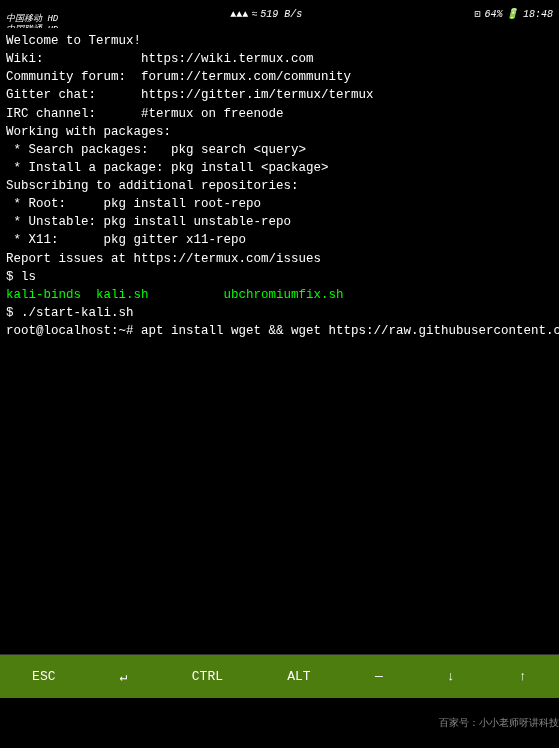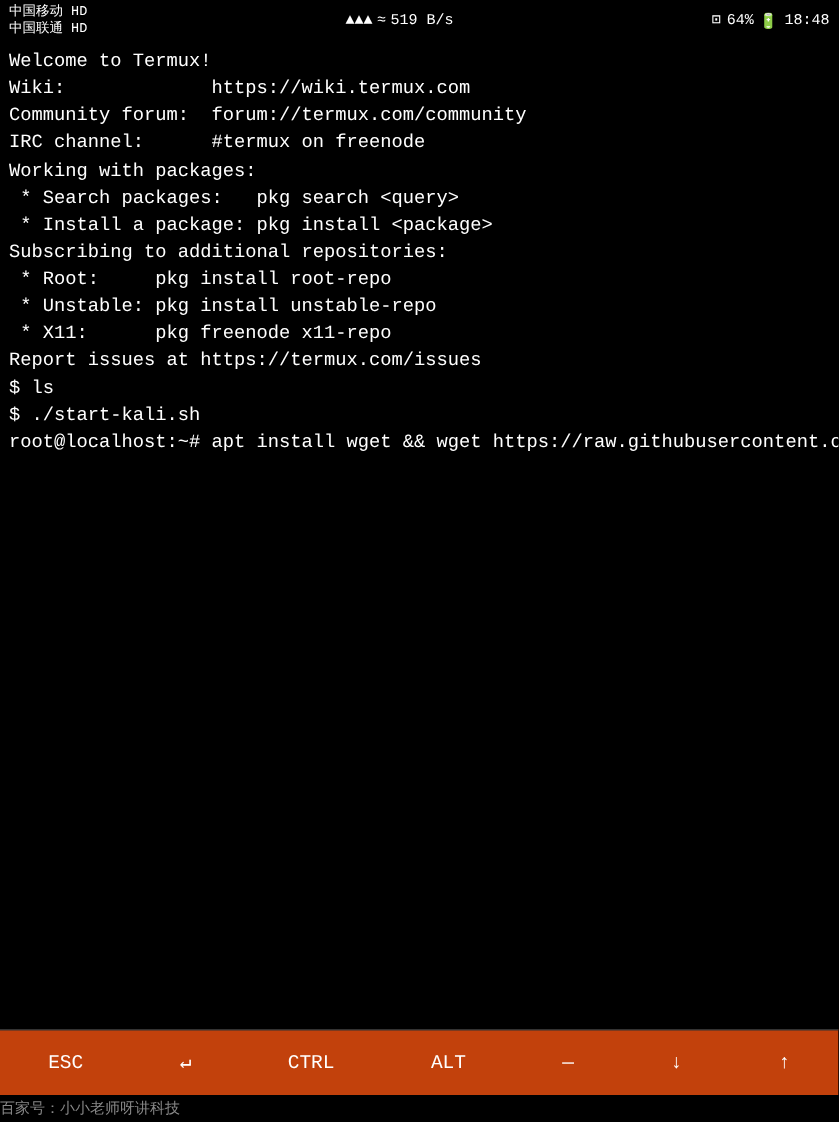--- a/index.html
+++ b/index.html
@@ -13,47 +13,47 @@
       overflow: hidden;
       display: flex;
       flex-direction: column;
     }
 
     
     #status-bar {
       background: #000;
       display: flex;
       justify-content: space-between;
-      align-items: center;
       padding: 14px 6px;
       font-size: 10px;
       color: #fff;
       height: 22px;
       flex-shrink: 0;
+      font-style: italic;
     }
     .status-left { display: flex; flex-direction: column; font-size: 9px; line-height: 1.2; }
     .status-center { display: flex; align-items: center; gap: 3px; font-size: 10px; }
     .status-right { display: flex; align-items: center; gap: 4px; font-size: 10px; }
 
     
     #terminal {
       flex: 1;
       background: #000;
       padding: 4px 6px;
       overflow: hidden;
       line-height: 1.45;
       font-size: 12.5px;
     }
 
     .line { white-space: pre; color: #fff; }
     .green { color: #00ff00; }
 
     
     #bottom-bar {
-      background: #c2410c;
+      background: #4d7c0f;
       display: flex;
       justify-content: space-around;
       align-items: center;
       height: 44px;
       flex-shrink: 0;
       border-top: 1px solid #333;
     }
     .bottom-btn {
       color: #fff;
       font-size: 13px;
@@ -61,24 +61,24 @@
       display: flex;
       align-items: center;
       justify-content: center;
       padding: 4px 8px;
       cursor: pointer;
     }
 
     
     #watermark {
       background: #000;
-      text-align: left;
+      text-align: right;
       font-size: 10px;
       color: #888;
-      padding: 2px 0;
+      padding: 18px 0;
       flex-shrink: 0;
     }
   </style>
 </head>
 <body>
 
 <div id="status-bar">
   <div class="status-left">
     <span>中国移动 HD</span>
     <span>中国联通 HD</span>
@@ -94,36 +94,38 @@
     <span>🔋</span>
     <span>18:48</span>
   </div>
 </div>
 
 <div id="terminal">
 <div class="line">Welcome to Termux!</div>
     <div class="line"></div>
     <div class="line">Wiki:             https://wiki.termux.com</div>
     <div class="line">Community forum:  forum://termux.com/community</div>
+    <div class="line">Gitter chat:      https://gitter.im/termux/termux</div>
     <div class="line">IRC channel:      #termux on freenode</div>
     <div class="line"></div>
     <div class="line">Working with packages:</div>
     <div class="line"></div>
     <div class="line"> * Search packages:   pkg search &lt;query&gt;</div>
     <div class="line"> * Install a package: pkg install &lt;package&gt;</div>
     <div class="line"></div>
     <div class="line">Subscribing to additional repositories:</div>
     <div class="line"></div>
     <div class="line"> * Root:     pkg install root-repo</div>
     <div class="line"> * Unstable: pkg install unstable-repo</div>
-    <div class="line"> * X11:      pkg freenode x11-repo</div>
+    <div class="line"> * X11:      pkg gitter x11-repo</div>
     <div class="line"></div>
     <div class="line">Report issues at https://termux.com/issues</div>
     <div class="line"></div>
     <div class="line">$ ls</div>
+    <div class="line green">kali-binds  kali.sh          ubchromiumfix.sh</div>
     <div class="line">$ ./start-kali.sh</div>
     <div class="line">root@localhost:~# apt install wget &amp;&amp; wget https://raw.githubusercontent.com/Techriz/AndronixOrigin/master/APT/XFCE4/xfce4_de.sh &amp;&amp; bash xfce4_de.sh</div>
   </div>
 
 <div id="bottom-bar">
 <div class="bottom-btn">ESC</div>
     <div class="bottom-btn">↵</div>
     <div class="bottom-btn">CTRL</div>
     <div class="bottom-btn">ALT</div>
     <div class="bottom-btn">—</div>

